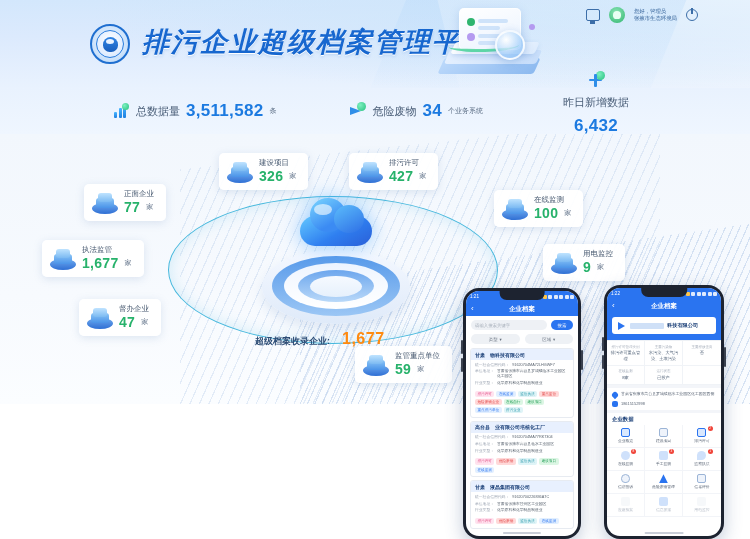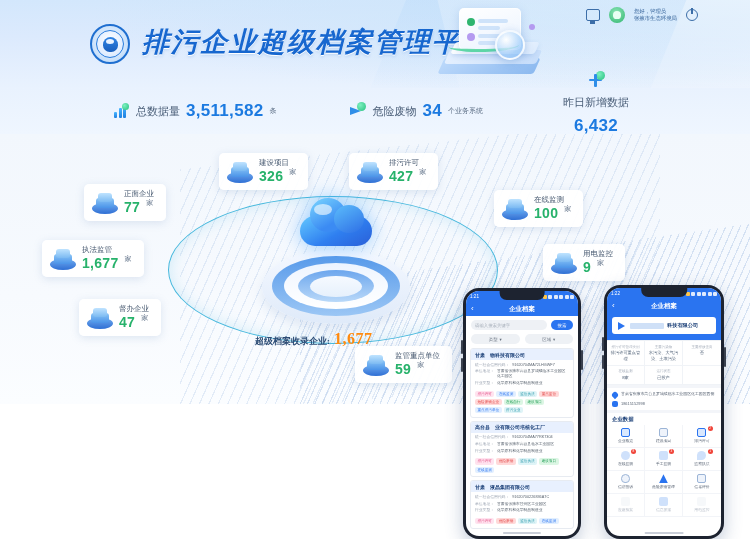--- a/index.html
+++ b/index.html
@@ -153,38 +153,38 @@
   .cloud{position:absolute;left:300px;top:62px;width:72px;height:50px;
     filter:drop-shadow(0 0 10px rgba(60,160,255,.55));}
   .cloud-b1{position:absolute;left:0;bottom:0;width:72px;height:30px;border-radius:16px;
     background:linear-gradient(150deg,#63c8ff 0%,#2f7ff0 55%,#2a5fd8 100%);}
   .cloud-b2{position:absolute;left:10px;top:2px;width:36px;height:34px;border-radius:50%;
     background:linear-gradient(150deg,#7ad6ff 0%,#3b8bf3 70%);}
   .cloud-b3{position:absolute;left:34px;top:9px;width:30px;height:28px;border-radius:50%;
     background:linear-gradient(150deg,#5bbcfb,#2e6fe6);}
   .cloud-hl{position:absolute;left:14px;top:8px;width:18px;height:11px;border-radius:50%;background:rgba(255,255,255,.6);}
 
-  .center-label{position:absolute;left:255px;top:196px;display:flex;align-items:baseline;gap:4px;font-family:Liberation Serif, serif;}
+  .center-label{position:absolute;left:255px;top:196px;display:flex;align-items:baseline;gap:12px;}
   .center-label .t{font-size:9px;font-weight:bold;color:#2b4b74;}
   .center-label .v{font-size:16px;font-weight:bold;color:#ff8a0f;letter-spacing:.5px;}
 
   
   .node{position:absolute;background:rgba(255,255,255,.94);border-radius:5px;
     box-shadow:0 2px 8px rgba(120,150,190,.22);
     display:flex;align-items:center;gap:6px;padding:6px 12px 6px 8px;}
   .node-ico{width:26px;height:24px;position:relative;flex:none;}
   .ni-base{position:absolute;left:0;bottom:0;width:26px;height:11px;border-radius:50%;
     background:linear-gradient(180deg,#6fa9ee,#2f6fd4);}
   .ni-mid{position:absolute;left:4px;bottom:6px;width:18px;height:10px;border-radius:3px;
     background:linear-gradient(180deg,#8cc6f7,#4a93e8);}
   .ni-top{position:absolute;left:6px;bottom:12px;width:14px;height:9px;border-radius:3px;
     background:linear-gradient(180deg,#bfe3ff,#7bbaf2);}
   .node-txt{display:flex;flex-direction:column;line-height:1.15;}
   .node-name{font-size:7.5px;color:#46586f;white-space:nowrap;}
-  .node-num{display:flex;align-items:flex-start;gap:6px;}
+  .node-num{display:flex;align-items:center;gap:6px;}
   .node-num .n{font-size:14px;font-weight:bold;color:#27b26b;letter-spacing:.3px;}
   .node-num .u{font-size:7px;color:#5d6f86;}
 
   
   .phone{position:absolute;border-radius:16px;background:#1d2330;
     box-shadow:0 6px 18px rgba(50,80,130,.3);padding:3px;}
   .phone.left{left:463px;top:288px;width:118px;height:251px;}
   .phone.right{left:604px;top:285px;width:120px;height:254px;}
   .phone-screen{width:100%;height:100%;border-radius:13px;overflow:hidden;background:#ffffff;position:relative;}
   .notch{position:absolute;left:50%;transform:translateX(-50%);top:0;width:40%;height:9px;

